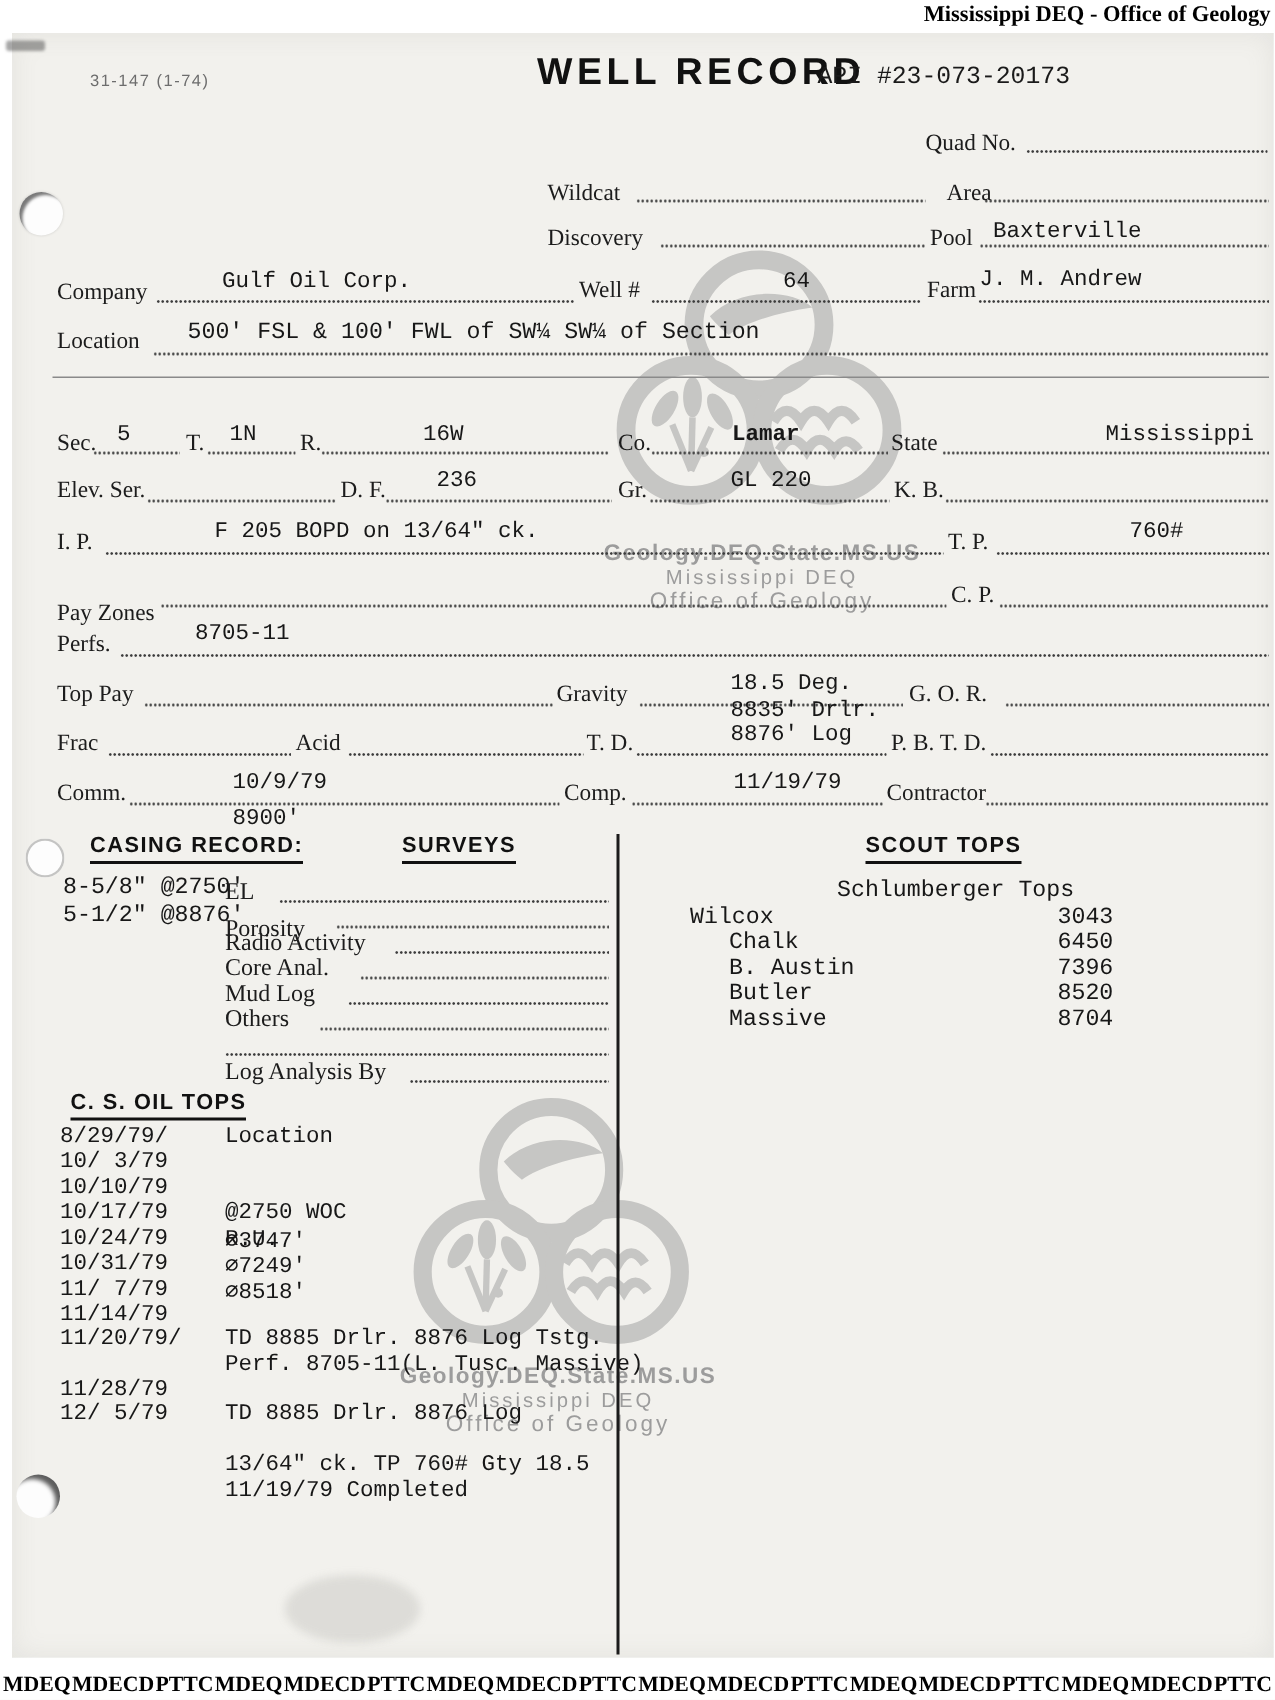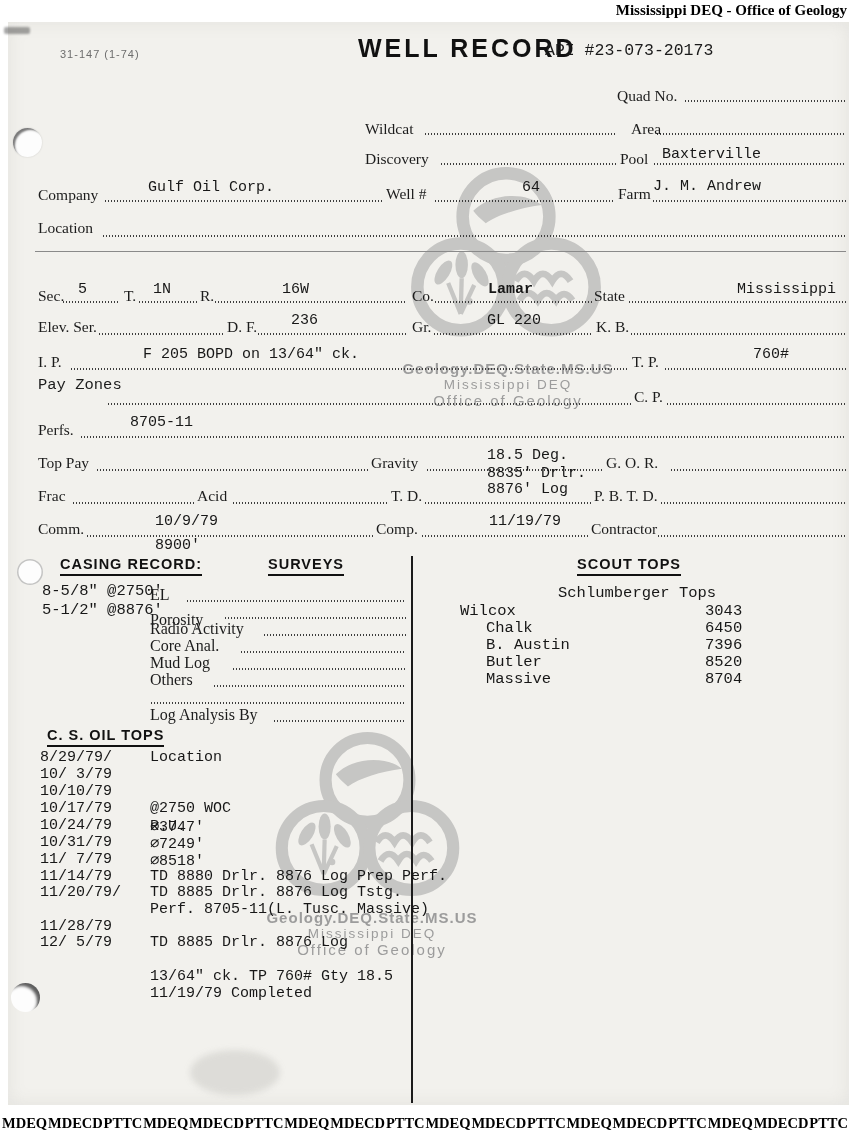--- a/index.html
+++ b/index.html
@@ -110,20 +110,21 @@
   <span class="val" style="left:148px;top:179px;">Gulf Oil Corp.</span>
   <span class="lbl" style="left:386px;top:185px;">Well #</span>
   <i class="rule" style="left:434px;top:200px;width:180px;"></i>
   <span class="val" style="left:522px;top:179px;">64</span>
   <span class="lbl" style="left:618px;top:185px;">Farm</span>
   <i class="rule" style="left:652px;top:200px;width:194px;"></i>
   <span class="val" style="left:653px;top:178px;">J. M. Andrew</span>
 
   <span class="lbl" style="left:38px;top:219px;">Location</span>
   <i class="rule" style="left:102px;top:235px;width:744px;"></i>
+  <span class="val" style="left:125px;top:212px;font-size:15.5px;">500' FSL &amp; 100' FWL of SW¼ SW¼ of Section</span>
 
   <i class="solid" style="left:35px;top:251px;width:811px;"></i>
 
   <span class="lbl" style="left:38px;top:287px;">Sec.</span>
   <i class="rule" style="left:62px;top:301px;width:58px;"></i>
   <span class="val" style="left:78px;top:281px;">5</span>
   <span class="lbl" style="left:124px;top:287px;">T.</span>
   <i class="rule" style="left:138px;top:301px;width:59px;"></i>
   <span class="val" style="left:153px;top:281px;">1N</span>
   <span class="lbl" style="left:200px;top:287px;">R.</span>
@@ -147,21 +148,21 @@
   <span class="lbl" style="left:596px;top:318px;">K. B.</span>
   <i class="rule" style="left:630px;top:333px;width:216px;"></i>
 
   <span class="lbl" style="left:38px;top:353px;">I. P.</span>
   <i class="rule" style="left:70px;top:368px;width:559px;"></i>
   <span class="val" style="left:143px;top:346px;">F 205 BOPD on 13/64" ck.</span>
   <span class="lbl" style="left:632px;top:353px;">T. P.</span>
   <i class="rule" style="left:664px;top:368px;width:182px;"></i>
   <span class="val" style="left:753px;top:346px;">760#</span>
 
-  <span class="lbl" style="left:38px;top:376px;font-family:Liberation Mono, monospace;">Pay Zones</span>
+  <span class="lbl" style="left:38px;top:400px;">Pay Zones</span>
   <i class="rule" style="left:107px;top:403px;width:524px;"></i>
   <span class="lbl" style="left:634px;top:388px;">C. P.</span>
   <i class="rule" style="left:666px;top:403px;width:180px;"></i>
 
   <span class="lbl" style="left:38px;top:421px;">Perfs.</span>
   <i class="rule" style="left:80px;top:436px;width:766px;"></i>
   <span class="val" style="left:130px;top:414px;">8705-11</span>
 
   <span class="lbl" style="left:38px;top:454px;">Top Pay</span>
   <i class="rule" style="left:96px;top:469px;width:273px;"></i>
@@ -238,21 +239,20 @@
   <span class="val" style="left:150px;top:783px;margin-top:35px;">R.U.</span>
   <span class="val" style="left:40px;top:800px;">10/17/79</span>
   <span class="val" style="left:150px;top:800px;">@2750 WOC</span>
   <span class="val" style="left:40px;top:817px;">10/24/79</span>
   <span class="val" style="left:150px;top:817px;">∅3747'</span>
   <span class="val" style="left:40px;top:834px;">10/31/79</span>
   <span class="val" style="left:150px;top:834px;">∅7249'</span>
   <span class="val" style="left:40px;top:851px;">11/ 7/79</span>
   <span class="val" style="left:150px;top:851px;">∅8518'</span>
   <span class="val" style="left:40px;top:868px;">11/14/79</span>
-  <span class="val" style="left:150px;top:868px;">TD 8880 Drlr. 8876 Log  Prep Perf.</span>
   <span class="val" style="left:40px;top:884px;">11/20/79/</span>
   <span class="val" style="left:150px;top:884px;">TD 8885 Drlr. 8876 Log  Tstg.</span>
   <span class="val" style="left:150px;top:901px;">Perf. 8705-11(L. Tusc. Massive)</span>
   <span class="val" style="left:40px;top:918px;">11/28/79</span>
   <span class="val" style="left:40px;top:934px;">12/ 5/79</span>
   <span class="val" style="left:150px;top:934px;">TD 8885 Drlr. 8876 Log</span>
   <span class="val" style="left:150px;top:968px;">13/64" ck.  TP 760#  Gty 18.5</span>
   <span class="val" style="left:150px;top:985px;">11/19/79 Completed</span>
 
   <div class="footer">

